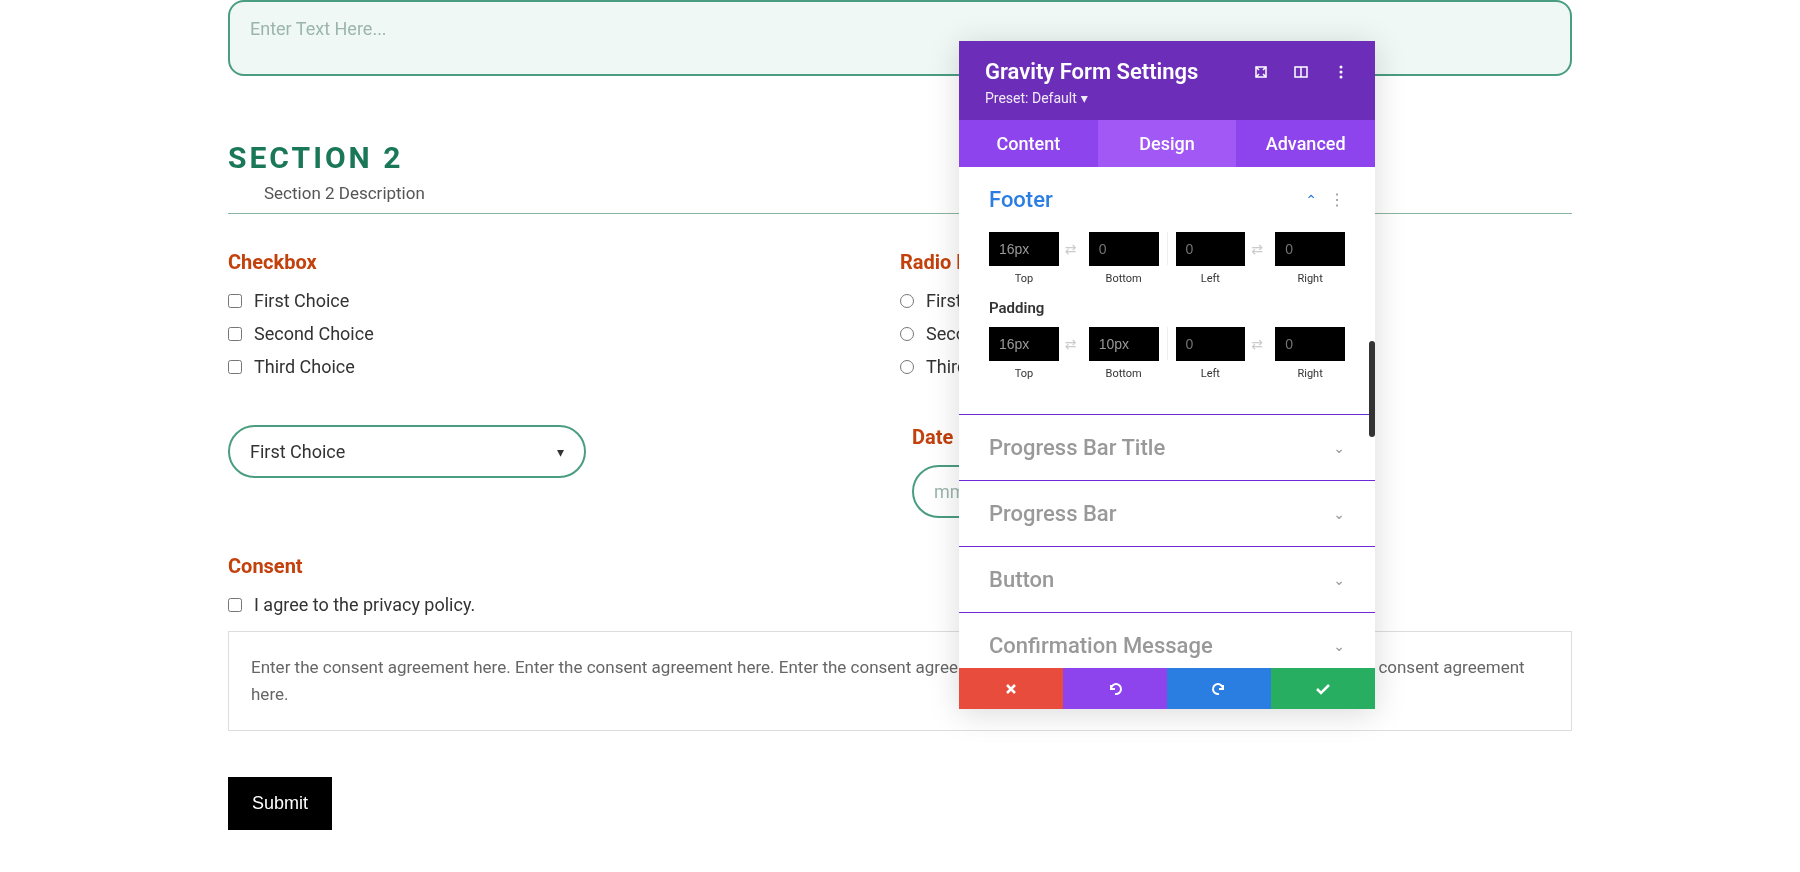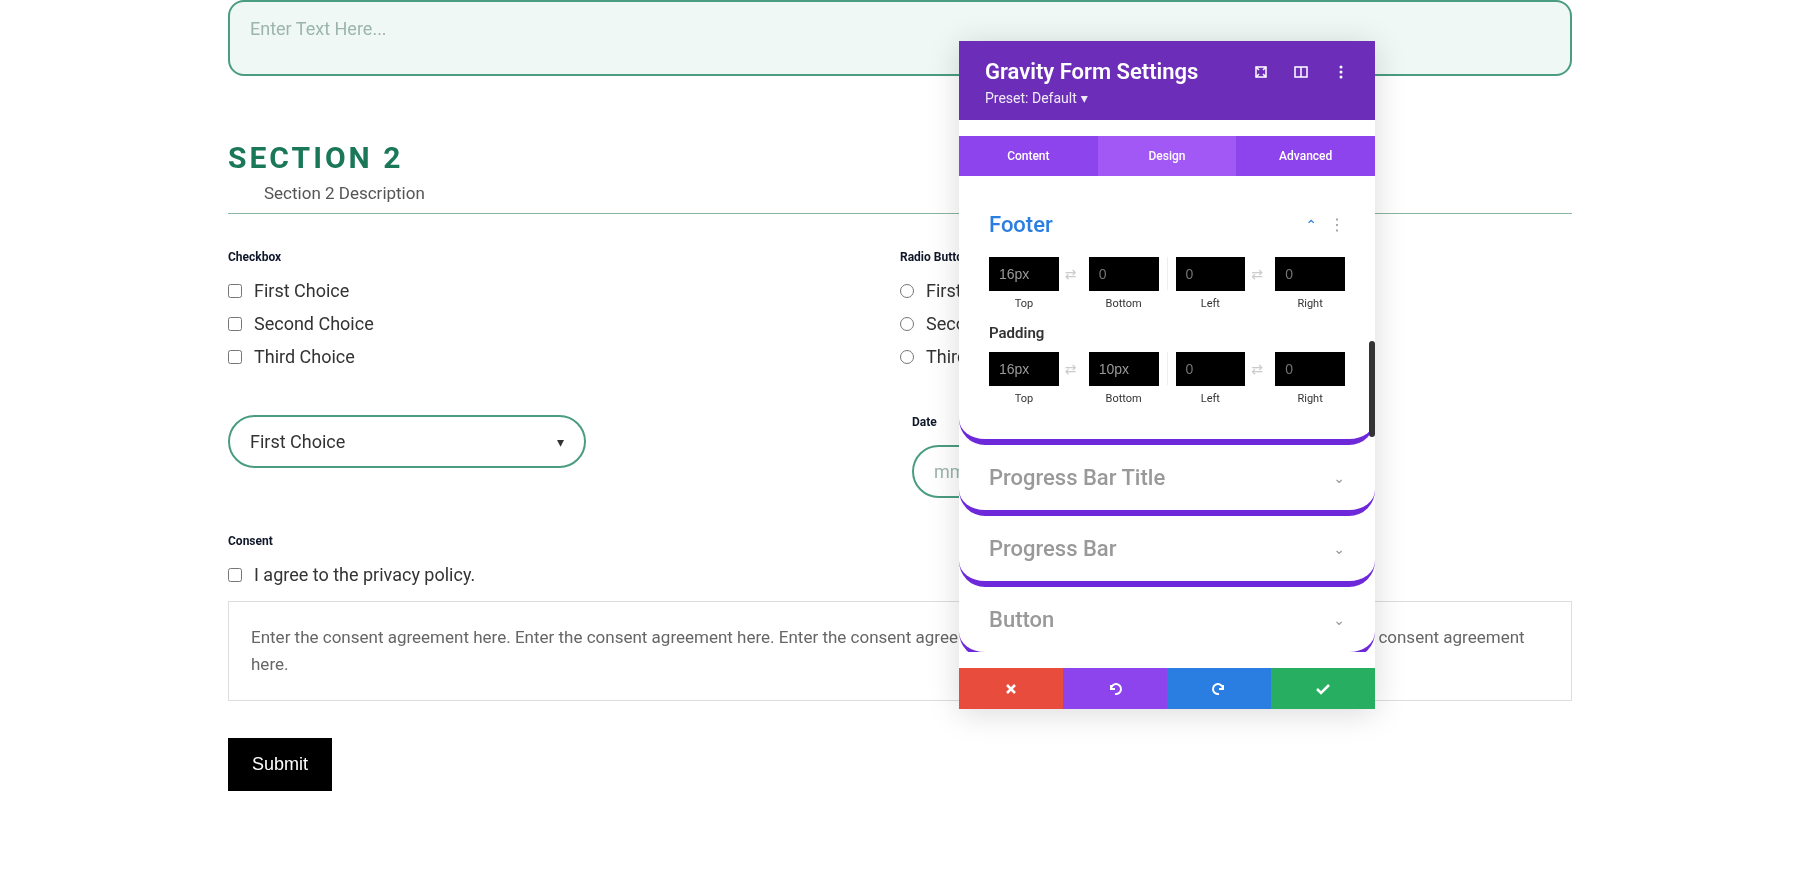--- a/index.html
+++ b/index.html
@@ -5,41 +5,41 @@
 * { box-sizing: border-box; margin: 0; padding: 0; }
 body { font-family: -apple-system, BlinkMacSystemFont, "Segoe UI", Roboto, sans-serif; background: #fff; color: #333; width: 1800px; height: 872px; position: relative; overflow: hidden; }
 .form-area { padding: 0 228px; }
 .textarea-box { border: 2px solid #4a9d7f; background: #f0f8f5; border-radius: 16px; padding: 16px 20px; height: 76px; margin-bottom: 64px; }
 .textarea-box .ph { color: #9bb5ad; font-size: 18px; }
 .section-title { color: #1a7859; font-size: 30px; font-weight: 700; letter-spacing: 3px; margin-bottom: 8px; }
 .section-desc { font-size: 17px; color: #555; margin-bottom: 10px; margin-left: 36px; }
 .section-divider { border: none; border-top: 1px solid #8ab5a0; margin-bottom: 36px; }
 .field-row { display: flex; gap: 0; margin-bottom: 36px; }
 .field-col { flex: 1; }
-.field-label { color: #0f172a; font-weight: 700; font-size: 12px; margin-bottom: 16px; display: block; }
+.field-label { color: #c2410c; font-weight: 700; font-size: 20px; margin-bottom: 16px; display: block; }
 .choice-item { display: flex; align-items: center; gap: 12px; margin-bottom: 12px; font-size: 18px; color: #333; }
 .choice-item input { width: 14px; height: 14px; }
 .select-box { width: 358px; border: 2px solid #4a9d7f; border-radius: 28px; padding: 14px 20px; font-size: 18px; background: #fff; display: flex; justify-content: space-between; align-items: center; }
 .chev-down { font-size: 14px; }
 .date-box { width: 220px; border: 2px solid #4a9d7f; border-radius: 28px; padding: 14px 20px; font-size: 18px; color: #9bb5ad; display: flex; align-items: center; }
 .consent-text { width: 100%; border: 1px solid #ddd; padding: 22px; font-size: 17px; color: #666; margin-top: 16px; line-height: 1.6; }
 .submit-btn { background: #000; color: #fff; border: none; padding: 16px 24px; font-size: 18px; font-weight: 500; margin-top: 34px; cursor: pointer; }
 
-.settings-panel { position: absolute; top: 41px; left: 959px; width: 416px; height: 668px; background: #fff; box-shadow: 0 4px 30px rgba(0,0,0,0.15); display: flex; flex-direction: column; gap: 16px; }
+.settings-panel { position: absolute; top: 41px; left: 959px; width: 416px; height: 668px; background: #fff; box-shadow: 0 4px 30px rgba(0,0,0,0.15); display: flex; flex-direction: column; }
 .panel-header { background: #6c2eb9; color: #fff; padding: 18px 26px 14px; }
 .panel-title-row { display: flex; justify-content: space-between; align-items: center; }
 .panel-title { font-size: 22px; font-weight: 600; }
 .panel-icons { display: flex; gap: 24px; align-items: center; }
 .panel-icon { width: 16px; height: 16px; display: inline-flex; align-items: center; justify-content: center; }
 .preset-row { font-size: 14px; margin-top: 6px; opacity: 0.9; display: flex; align-items: center; gap: 4px; }
 .tabs { display: flex; background: #8e44ec; }
-.tab { flex: 1; text-align: center; padding: 13px 0; color: #fff; font-size: 12px; font-weight: 500; cursor: pointer; }
+.tab { flex: 1; text-align: center; padding: 13px 0; color: #fff; font-size: 18px; font-weight: 500; cursor: pointer; }
 .tab.active { background: #a158f5; }
 .panel-body { flex: 1; overflow-y: auto; background: #fff; }
-.acc-section { border-bottom: 6px solid #6d28d9; border-radius: 26px; }
+.acc-section { border-bottom: 1px solid #6d28d9; }
 .acc-header { display: flex; justify-content: space-between; align-items: center; padding: 20px 30px; cursor: pointer; }
 .acc-title { font-size: 22px; font-weight: 500; color: #999; }
 .acc-title.active-acc { color: #2a7de1; }
 .acc-chev { font-size: 14px; color: #999; }
 .acc-dots { font-size: 16px; color: #999; margin-left: 12px; }
 .acc-content { padding: 0 30px 20px; }
 .spacing-label { font-size: 15px; font-weight: 600; color: #333; margin-bottom: 10px; }
 .spacing-row { display: flex; align-items: flex-start; gap: 6px; margin-bottom: 14px; }
 .spacing-cell { flex: 1; text-align: center; }
 .spacing-input { width: 100%; background: #000000; border: none; padding: 9px 10px; font-size: 14px; color: #999; text-align: left; }
@@ -108,21 +108,21 @@
       </div>
     </div>
     <div class="field-col" style="padding-left:24px;">
       <span class="field-label">Date</span>
       <div class="date-box">
         <span>mm/dd/yyyy</span>
       </div>
     </div>
   </div>
 
-  <div style="margin-bottom:3px;">
+  <div style="margin-bottom:12px;">
     <span class="field-label">Consent</span>
     <label class="choice-item">
       <input type="checkbox" style="">
       <span>I agree to the privacy policy.</span>
     </label>
     <div class="consent-text">Enter the consent agreement here. Enter the consent agreement here. Enter the consent agreement here. Enter the consent agreement here. Enter the consent agreement here.</div>
   </div>
 
   <button class="submit-btn">Submit</button>
 </div>

